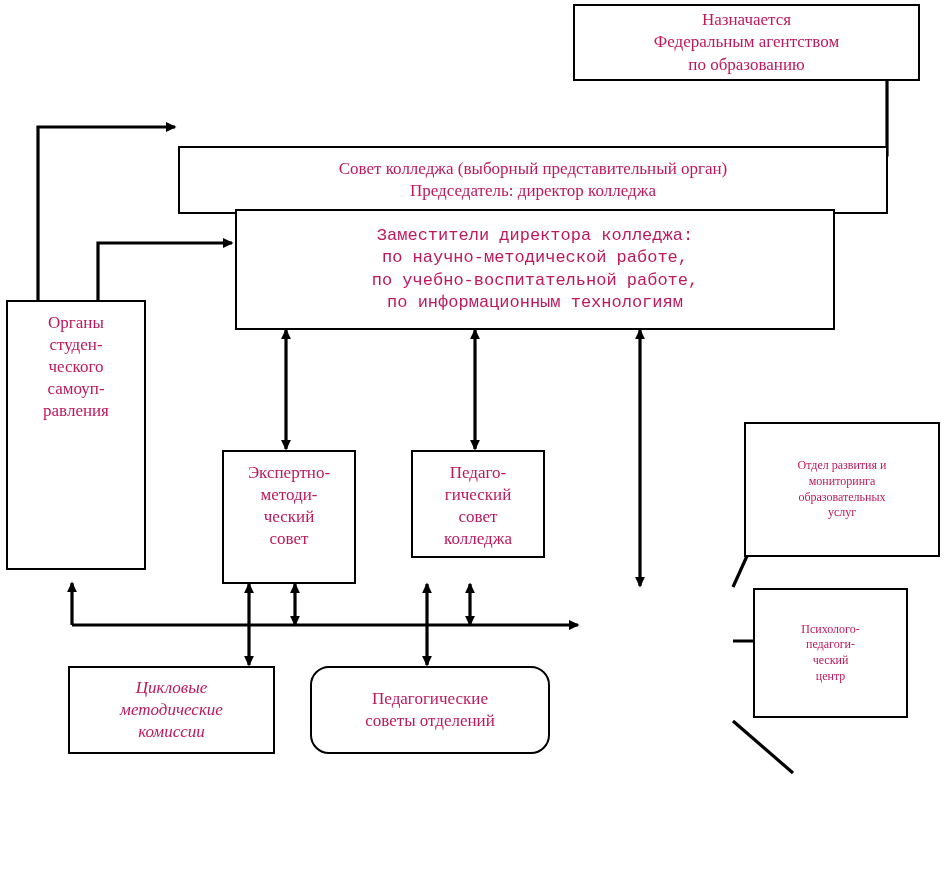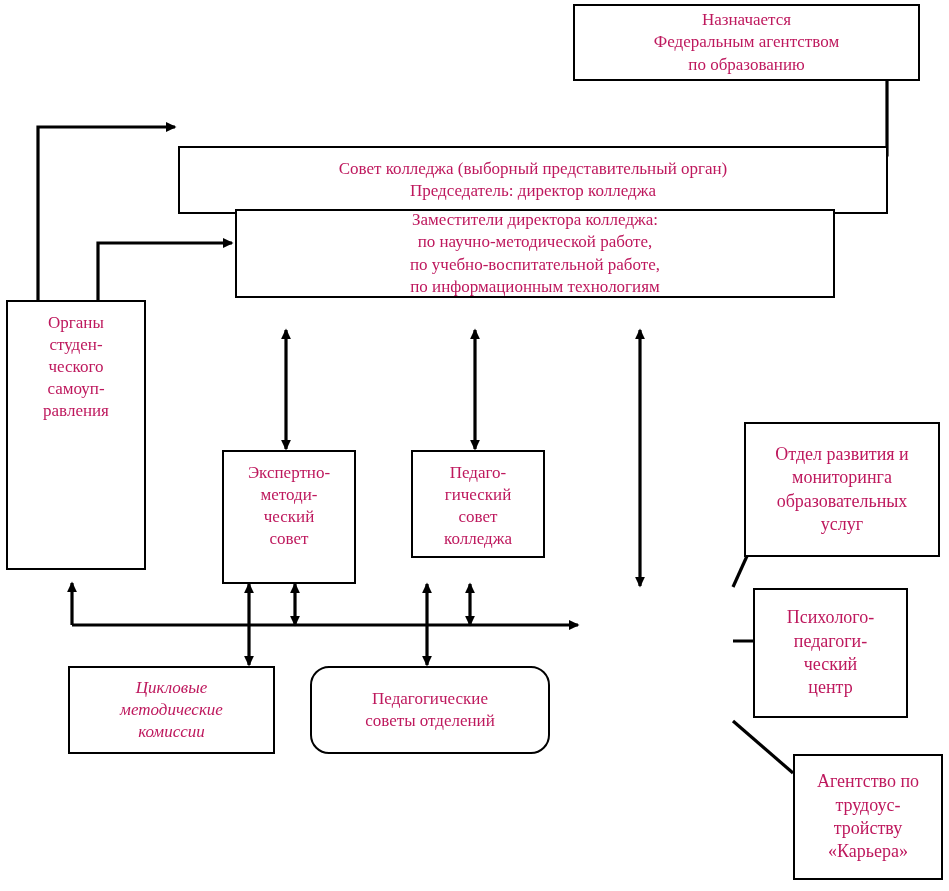--- a/index.html
+++ b/index.html
@@ -32,21 +32,21 @@
     align-items: center;
     justify-content: center;
     text-align: center;
     color: #be185d;
     line-height: 1.30;
     padding: 2px 4px;
     white-space: pre-line;
     z-index: 2;
   }
   .fs-17 { font-size: 17px; }
-  .fs-16 { font-size: 18px; }
+  .fs-16 { font-size: 12px; }
   .node-top-aligned {
     align-items: flex-start;
     padding-top: 10px;
   }
 </style>
 </head>
 <body>
 
 <div id="diagram-root">
 
@@ -100,21 +100,21 @@
     <span>Назначается
 Федеральным агентством
 по образованию</span>
   </div>
 
   <div class="node fs-17" style="left:178px; top:108px; width:710px; height:68px;margin-top:38px;">
     <span>Совет колледжа (выборный представительный орган)
 Председатель: директор колледжа</span>
   </div>
 
-  <div class="node fs-17" style="left:235px; top:209px; width:600px; height:89px;">
+  <div class="node fs-17" style="left:235px; top:209px; width:600px; height:121px;font-family:Liberation Mono, monospace;">
     <span>Заместители директора колледжа:
 по научно-методической работе,
 по учебно-воспитательной работе,
 по информационным технологиям</span>
   </div>
 
   <div class="node fs-17 node-top-aligned" style="left:6px; top:300px; width:140px; height:270px;">
     <span>Органы
 студен-
 ческого
@@ -155,20 +155,14 @@
     <span>Цикловые
 методические
 комиссии</span>
   </div>
 
   <div class="node fs-17" style="left:310px; top:666px; width:240px; height:88px;border-radius:19px;">
     <span>Педагогические
 советы отделений</span>
   </div>
 
-  <div class="node fs-16" style="left:793px; top:754px; width:150px; height:126px;">
-    <span>Агентство по
-трудоус-
-тройству
-«Карьера»</span>
-  </div>
 
 </div>
 
 </body></html>

